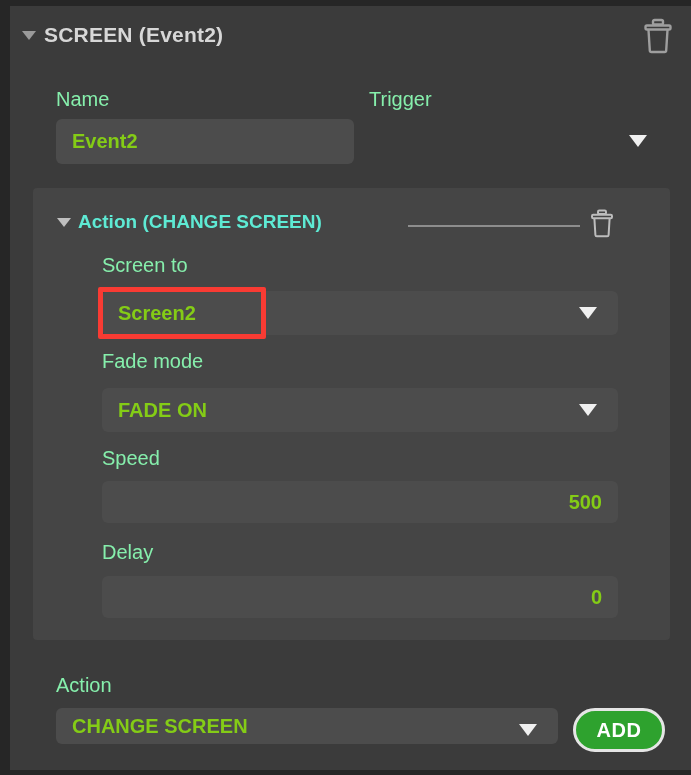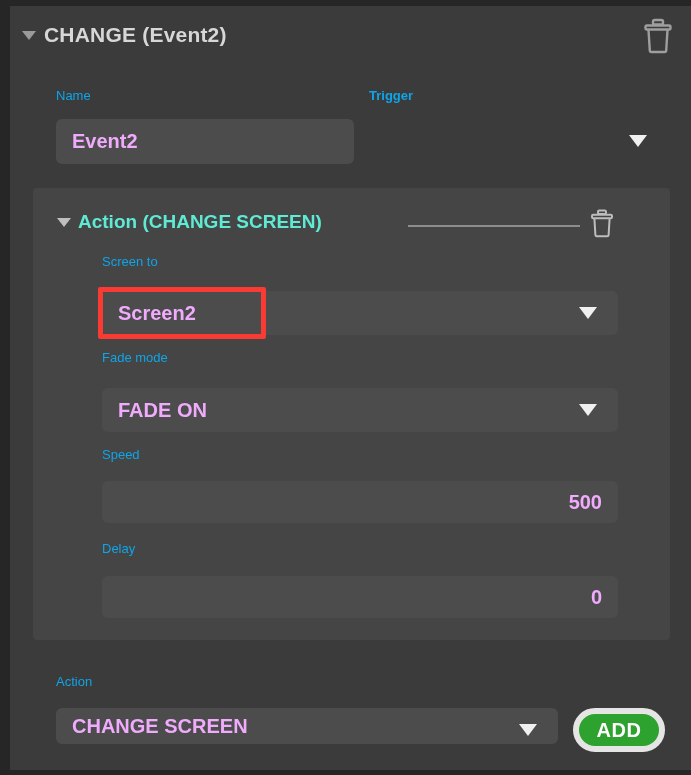--- a/index.html
+++ b/index.html
@@ -60,57 +60,57 @@
     position: absolute;
     right: 16px;
     top: 12px;
     width: 34px;
     height: 36px;
   }
 
   
   .fld-label {
     position: absolute;
-    font-size: 13px;
-    color: #0ea5e9;
+    font-size: 20px;
+    color: #86efac;
     white-space: nowrap;
   }
 
   
   .box {
     position: absolute;
     background: #4c4c4c;
     border-radius: 6px;
     display: flex;
     align-items: center;
   }
   .box .val {
     font-size: 20px;
     font-weight: bold;
-    color: #f0abfc;
+    color: #84cc16;
     padding-left: 16px;
     white-space: nowrap;
   }
   .box .val.num {
     margin-left: auto;
     padding-left: 0;
     padding-right: 16px;
   }
   .caret {
     position: absolute;
     width: 0; height: 0;
     border-left: 9px solid transparent;
     border-right: 9px solid transparent;
     border-top: 12px solid #f0f0f0;
   }
 
   
   #name-label   { left: 46px; top: 82px; }
   #name-box     { left: 46px; top: 113px; width: 298px; height: 45px; }
-  #trigger-label{ left: 359px; top: 82px; font-weight: bold; }
+  #trigger-label{ left: 359px; top: 82px; }
   #trigger-box  { left: 359px; top: 113px; width: 296px; height: 45px; }
   #trigger-caret{ left: 619px; top: 129px; }
 
   
   .action-group {
     position: absolute;
     left: 23px;
     top: 182px;
     width: 637px;
     height: 452px;
@@ -183,40 +183,40 @@
   #bottom-action-box   { left: 46px; top: 702px; width: 502px; height: 36px; }
   #bottom-action-caret { left: 509px; top: 718px; }
 
   .add-btn {
     position: absolute;
     left: 563px;
     top: 702px;
     width: 92px;
     height: 44px;
     background: #2ea22e;
-    border: 6px solid #e5e5e5;
+    border: 3px solid #e5e5e5;
     border-radius: 22px;
     display: flex;
     align-items: center;
     justify-content: center;
     font-size: 20px;
     font-weight: bold;
     color: #ffffff;
     letter-spacing: 0.5px;
   }
 </style>
 </head>
 <body>
 
 <div class="root">
   <div class="event-panel">
 
     <div class="panel-header">
       <div class="collapse-tri"></div>
-      <div class="panel-title">CHANGE (Event2)</div>
+      <div class="panel-title">SCREEN (Event2)</div>
       <div class="trash-big">
         <svg width="34" height="36" viewBox="0 0 34 36">
           <rect x="12" y="2" width="10" height="4.5" rx="1.6" fill="none" stroke="#9e9e9e" stroke-width="2.4"></rect>
           <rect x="4.5" y="7.5" width="25" height="4" rx="1.4" fill="none" stroke="#9e9e9e" stroke-width="2.4"></rect>
           <path d="M7.5 12 L8.8 32.5 Q8.9 34 10.4 34 L23.6 34 Q25.1 34 25.2 32.5 L26.5 12" fill="none" stroke="#9e9e9e" stroke-width="2.4" stroke-linejoin="round"></path>
         </svg>
       </div>
     </div>
 
     <div class="fld-label" id="name-label">Name</div>

